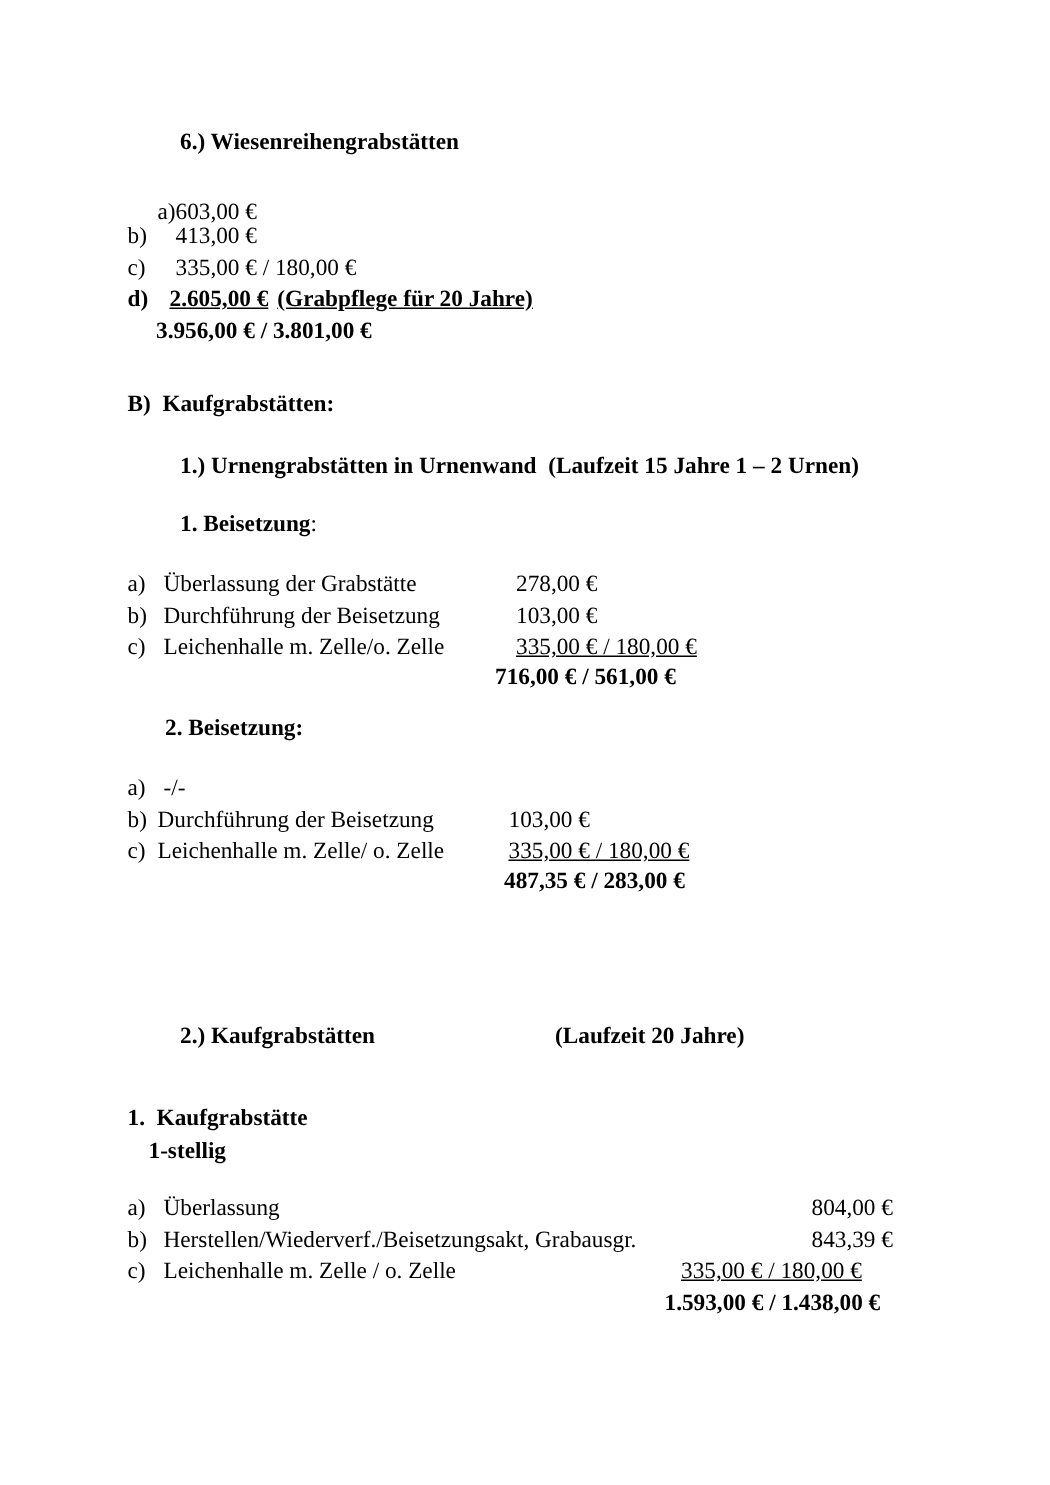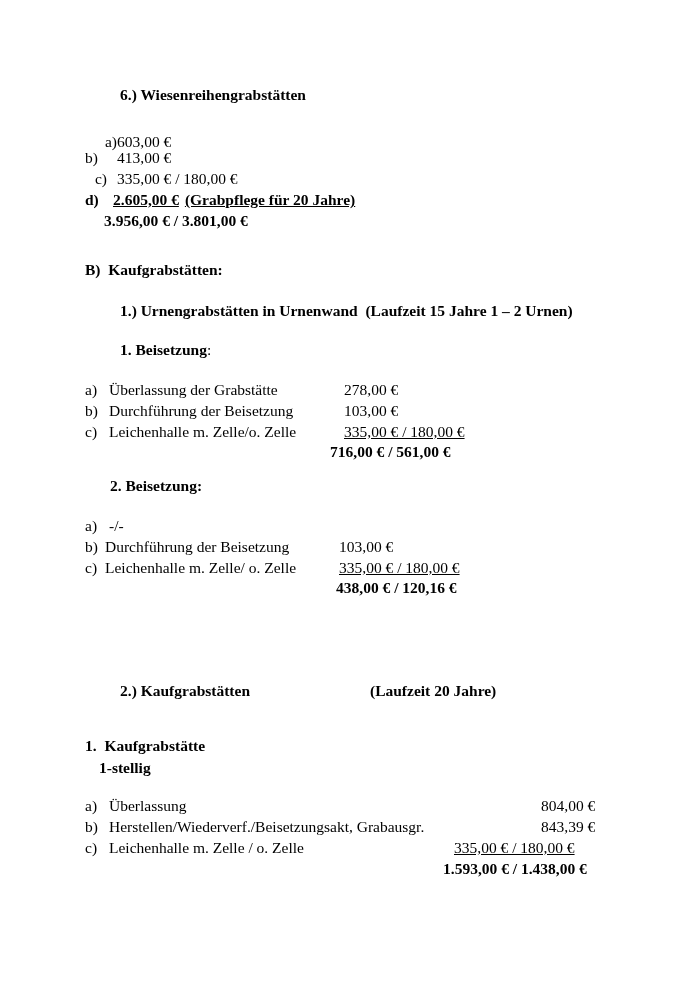--- a/index.html
+++ b/index.html
@@ -49,21 +49,21 @@
   <div class="block bold" style="left:120px; top:84px;">6.) Wiesenreihengrabstätten</div>
 
   <div class="row" style="left:85px; top:131px;text-align:right;">
     <span class="spacer" style="width:32px;">a)</span><span>603,00 €</span>
   </div>
 
   <div class="row" style="left:85px; top:147px;">
     <span class="spacer" style="width:32px;">b)</span><span>413,00 €</span>
   </div>
 
-  <div class="row" style="left:85px; top:168px;text-align:center;">
+  <div class="row" style="left:85px; top:168px;">
     <span class="spacer" style="width:32px;">c)</span><span>335,00 €  /  180,00 €</span>
   </div>
 
   <div class="row ul" style="left:85px; top:189px;font-weight:bold;">
     <span class="spacer" style="width:28px;">d)</span><span>2.605,00 €</span><span class="spacer" style="width:6px;"></span><span>(Grabpflege für 20 Jahre)</span>
   </div>
 
   <div class="row bold" style="left:104px; top:210px;">3.956,00 € /  3.801,00 €</div>
 
   <div class="block bold" style="left:85px; top:259px;text-align:center;">B)  Kaufgrabstätten:</div>
@@ -95,21 +95,21 @@
   </div>
 
   <div class="row" style="left:85px; top:536px;">
     <span class="spacer" style="width:20px;">b)</span><span class="label-col" style="width:234px;">Durchführung der Beisetzung</span><span>103,00 €</span>
   </div>
 
   <div class="row ul" style="left:85px; top:557px;">
     <span class="spacer" style="width:20px;">c)</span><span class="label-col" style="width:234px;">Leichenhalle m. Zelle/ o. Zelle</span><span>335,00 €  /  180,00 €</span>
   </div>
 
-  <div class="row bold" style="left:336px; top:577px;">438,00 €  /   120,16 €</div>
+  <div class="row bold" style="left:336px; top:577px;">487,35 €  /   283,00 €</div>
 
   <div class="row" style="left:120px; top:680px;">
     <span class="bold label-col" style="width:250px;">2.) Kaufgrabstätten</span><span class="bold">(Laufzeit 20 Jahre)</span>
   </div>
 
 
   <div class="block bold" style="left:85px; top:735px;">1.  Kaufgrabstätte</div>
 
   <div class="block bold" style="left:99px; top:757px;">1-stellig</div>
 

